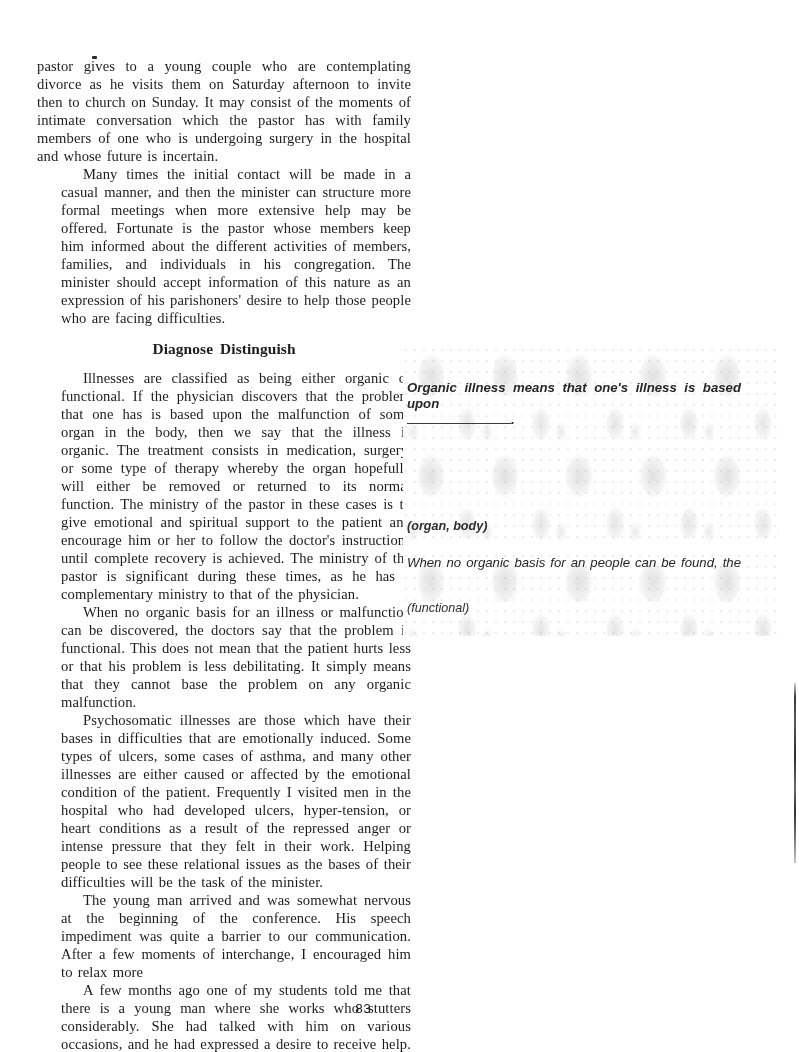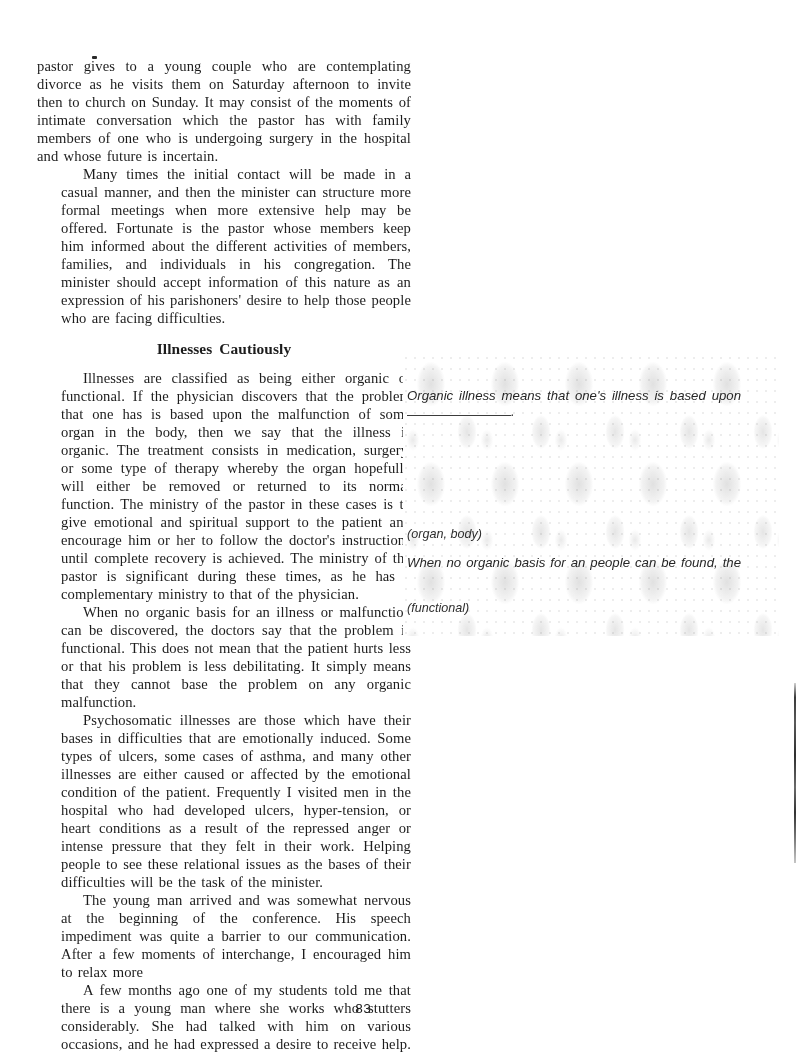--- a/index.html
+++ b/index.html
@@ -56,21 +56,21 @@
   .halftone {
     background-color: #ffffff;
     background-image:
       radial-gradient(circle 1.1px at 3px 4px, rgba(0,0,0,0.07) 0 0.9px, rgba(0,0,0,0) 1.3px),
       radial-gradient(ellipse 19px 30px at 28px 30px, rgba(20,20,20,0.13), rgba(20,20,20,0.05) 58%, rgba(0,0,0,0) 75%),
       radial-gradient(ellipse 13px 23px at 64px 78px, rgba(20,20,20,0.11), rgba(20,20,20,0.04) 60%, rgba(0,0,0,0) 74%),
       radial-gradient(ellipse 9px 15px at 10px 86px, rgba(20,20,20,0.09), rgba(0,0,0,0) 72%);
     background-size: 9px 11px, 74px 100px, 74px 100px, 74px 100px;
   }
   .frame { position: absolute; left: 0; }
-  .frame1 { top: 12px; width: 376px; height: 199px; }
+  .frame1 { top: 4px; width: 376px; height: 199px; font-weight: bold; }
   .frame2 { top: 210px; width: 376px; height: 84px; }
   .frame-text { position: absolute; left: 4px; width: 334px; }
   .f1-text { top: 34px; }
   .f2-text { top: 3px; }
   .line { white-space: nowrap; }
   .line.just { text-align: justify; text-align-last: justify; white-space: normal; }
   .blank {
     display: inline-block;
     border-bottom: 1.7px solid #3c3c3c;
     height: 3px;
@@ -122,21 +122,21 @@
 </head>
 <body>
 
 <div class="page">
 
   <div class="speck-artifact"></div>
 
   <div class="main-column">
       <p class="p">pastor gives to a young couple who are contemplating divorce as he visits them on Saturday afternoon to invite then to church on Sunday. It may consist of the moments of intimate conversation which the pastor has with family members of one who is undergoing surgery in the hospital and whose future is incertain.</p>
       <p class="p indent">Many times the initial contact will be made in a casual manner, and then the minister can structure more formal meetings when more extensive help may be offered. Fortunate is the pastor whose members keep him informed about the different activities of members, families, and individuals in his congregation. The minister should accept information of this nature as an expression of his parishoners' desire to help those people who are facing difficulties.</p>
-      <div class="h1">Illnesses Cautiously</div>
+      <div class="h1">Diagnose Distinguish</div>
       <p class="p indent">Illnesses are classified as being either organic or functional. If the physician discovers that the problem that one has is based upon the malfunction of some organ in the body, then we say that the illness is organic. The treatment consists in medication, surgery, or some type of therapy whereby the organ hopefully will either be removed or returned to its normal function. The ministry of the pastor in these cases is to give emotional and spiritual support to the patient and encourage him or her to follow the doctor's instructions until complete recovery is achieved. The ministry of the pastor is significant during these times, as he has a complementary ministry to that of the physician.</p>
       <p class="p indent">When no organic basis for an illness or malfunction can be discovered, the doctors say that the problem is functional. This does not mean that the patient hurts less or that his problem is less debilitating. It simply means that they cannot base the problem on any organic malfunction.</p>
       <p class="p indent">Psychosomatic illnesses are those which have their bases in difficulties that are emotionally induced. Some types of ulcers, some cases of asthma, and many other illnesses are either caused or affected by the emotional condition of the patient. Frequently I visited men in the hospital who had developed ulcers, hyper-tension, or heart conditions as a result of the repressed anger or intense pressure that they felt in their work. Helping people to see these relational issues as the bases of their difficulties will be the task of the minister.</p>
       <p class="p indent">The young man arrived and was somewhat nervous at the beginning of the conference. His speech impediment was quite a barrier to our communication. After a few moments of interchange, I encouraged him to relax more</p>
       <p class="p indent">A few months ago one of my students told me that there is a young man where she works who stutters considerably. She had talked with him on various occasions, and he had expressed a desire to receive help. She wondered if I would have time to see him. I agreed to do so, and we arranged for an appointment.</p>
     </div>
 
   <div class="sidebar">
 
     <div class="frame frame1 halftone">

